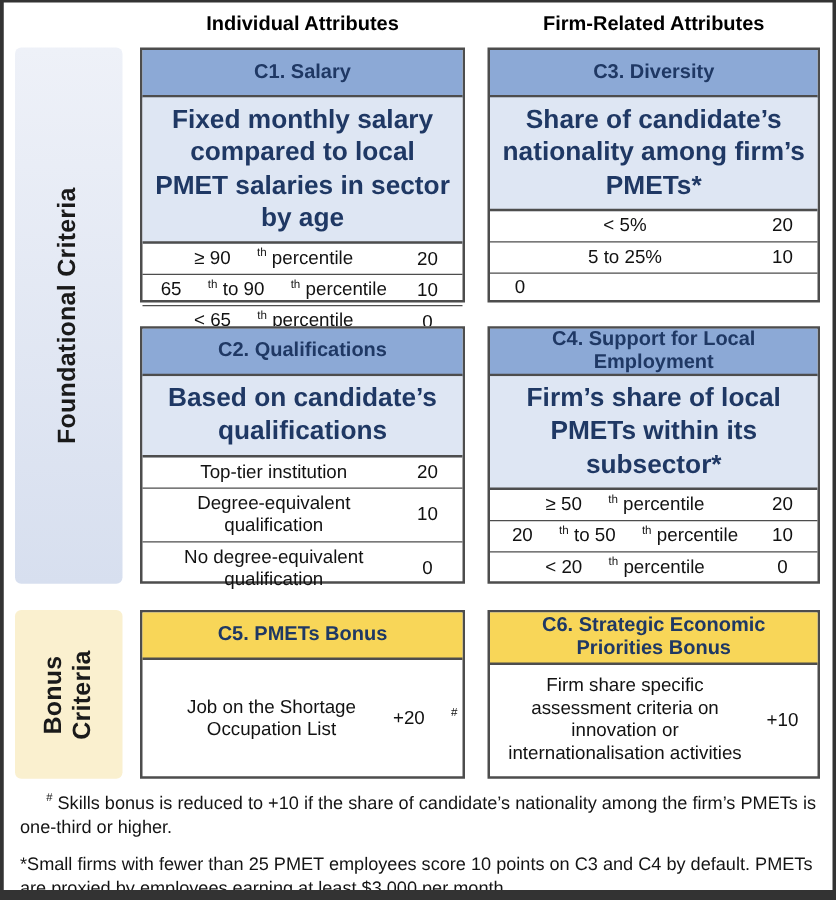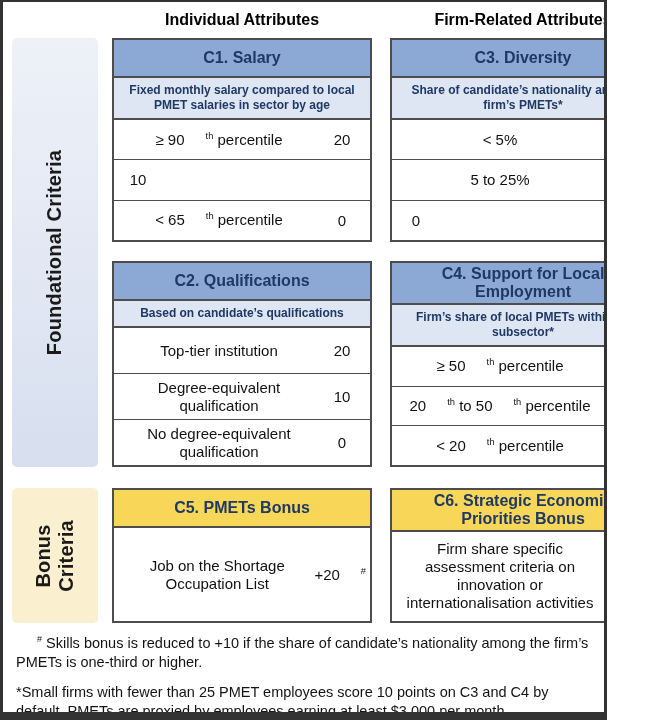--- a/index.html
+++ b/index.html
@@ -12,21 +12,21 @@
     --header-text: #1F3864;
     --border: #4D4D4D;
   }
   * { box-sizing: border-box; margin: 0; padding: 0; }
   html, body { width: 669px; height: 720px; }
   body {
     font-family: "Liberation Sans", "DejaVu Sans", sans-serif;
     background: #ffffff;
   }
   .frame {
-    width: 607px; height: 720px;
+    width: 669px; height: 720px;
     border: solid #333333;
     border-width: 2px 3px 8px 3px;
     background: #ffffff;
     padding: 5px 8px 0 9px;
     overflow: hidden;
   }
   .grid {
     display: grid;
     grid-template-columns: 86px 14px 260px 18px 266px;
     grid-template-rows: 25px 6px 204px 19px 206px 21px 135px;
@@ -75,21 +75,21 @@
     justify-content: center;
     min-height: 38px;
     padding: 2px 8px;
     border-bottom: 2px solid var(--border);
   }
   .card.bonus .card-header { background: var(--header-yellow); }
   .card-desc {
     background: var(--description-blue);
     color: var(--header-text);
     font-weight: bold;
-    font-size: 12px;
+    font-size: 21px;
     line-height: 1.25;
     text-align: center;
     display: flex;
     align-items: center;
     justify-content: center;
     padding: 5px 8px;
     border-bottom: 2px solid var(--border);
   }
   .card-rows { flex: 1; display: flex; flex-direction: column; }
   .crit-row {
@@ -123,20 +123,21 @@
 
     <div class="card" style="grid-row:3; grid-column:3">
         <div class="card-header">C1. Salary</div>
         <div class="card-desc">Fixed monthly salary compared to local PMET salaries in sector by age</div>
         <div class="card-rows">
           <div class="crit-row">
             <span class="crit-label">≥ 90<sup>th</sup> percentile</span>
             <span class="crit-score">20</span>
           </div>
           <div class="crit-row">
+            <span class="crit-label">65<sup>th</sup> to 90<sup>th</sup> percentile</span>
             <span class="crit-score">10</span>
           </div>
           <div class="crit-row">
             <span class="crit-label">&lt; 65<sup>th</sup> percentile</span>
             <span class="crit-score">0</span>
           </div>
         </div>
       </div>
     <div class="card" style="grid-row:3; grid-column:5">
         <div class="card-header">C3. Diversity</div>

